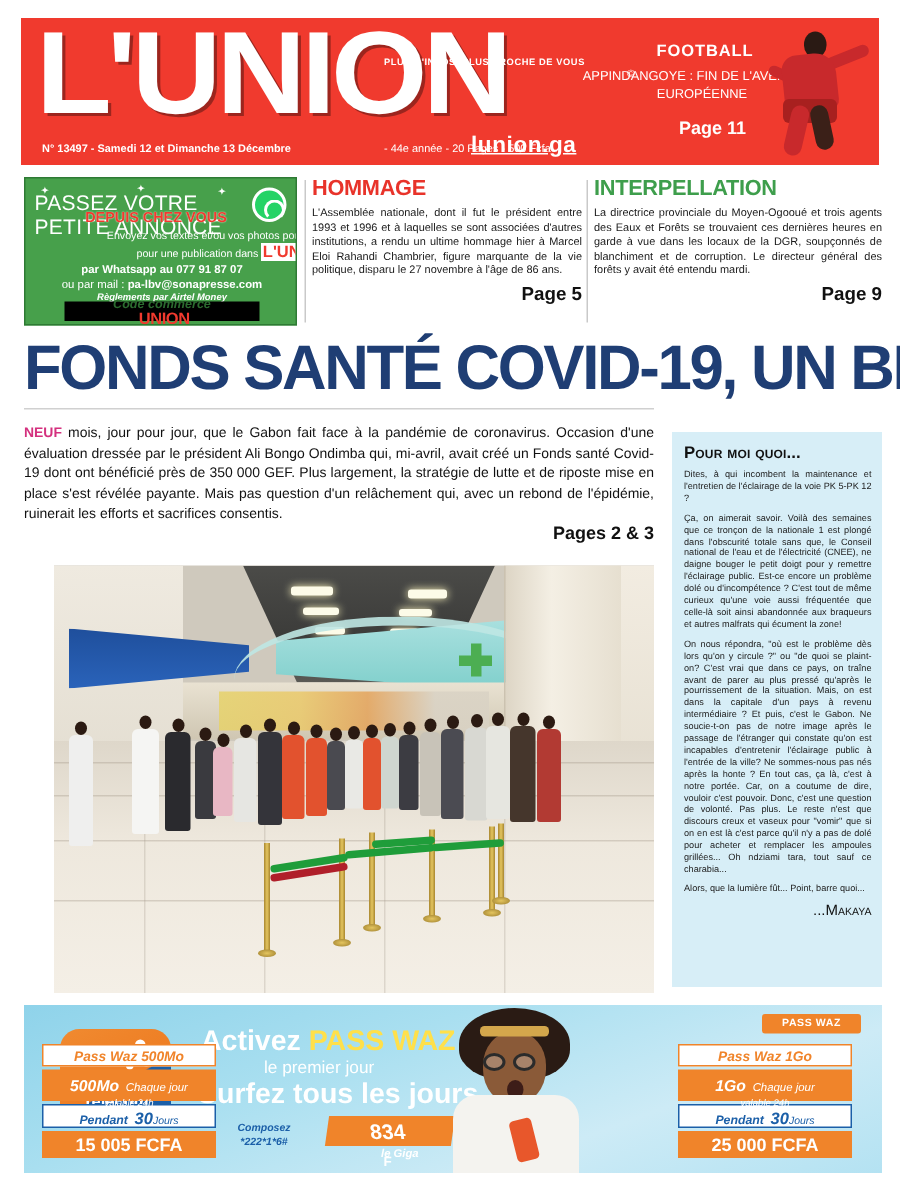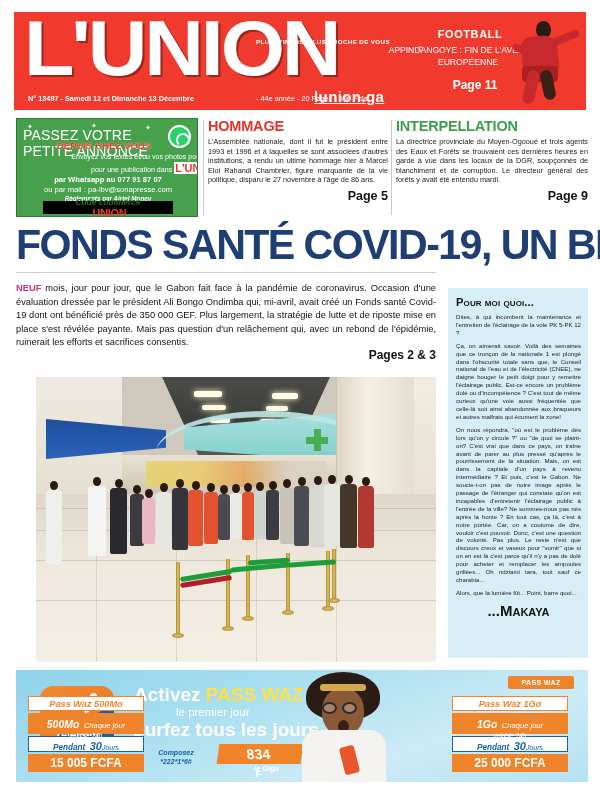--- a/index.html
+++ b/index.html
@@ -120,21 +120,21 @@
     text-shadow: 0 0 1px #fff; }
   .ga-l3 { position:absolute; left:5px; top:33px; width:172px; text-align:center;
     font-size:7.1px; line-height:10.5px;margin-left:48px; }
   .ga-union-inline { color:#F03A2E; font-weight:bold; font-size:11px;
     background:#fff; padding:0 1px; }
   .ga-l4 { position:absolute; left:5px; top:56px; width:172px; text-align:center;
     font-size:7.6px; font-weight:bold; }
   .ga-l4 .num { color:#ffffff; }
   .ga-l5 { position:absolute; left:5px; top:66px; width:172px; text-align:center;
     font-size:7.6px; }
-  .ga-l5 b { font-weight:normal; }
+  .ga-l5 b { font-weight:bold; }
   .ga-l6 { position:absolute; left:5px; top:76px; width:172px; text-align:center;
     font-size:6.3px; font-style:italic; font-weight:bold; }
   .ga-l7 { position:absolute; left:5px; top:83px; width:172px; text-align:center;
     font-size:5.4px; color:#bde3bf; }
   .ga-code {
     position:absolute; left:26px; bottom:2px; width:130px; height:13px;
     background:#000000; display:flex; align-items:center; justify-content:center;flex-direction:column;
   }
   .ga-code .c1 { font-size:8.4px; font-weight:bold; font-style:italic; color:#2b6b2f; }
   .ga-code .c2 { font-size:11px; font-weight:bold; color:#F03A2E; margin-left:3px;
@@ -253,21 +253,21 @@
   .op-title {
     font-size: 11.2px; font-weight: bold; color:#111;
     letter-spacing:0.1px; margin-bottom:5px;
     font-variant: small-caps;
   }
   .op-p {
     font-size: 6.1px; line-height: 7.9px; color:#222;
     text-align: justify; margin-bottom: 5px;
   }
   .op-sign {
-    text-align:center; font-size:15px; font-weight:bold; color:#111;
+    text-align:right; font-size:10px; font-weight:normal; color:#111;
     font-variant: small-caps; margin-top:4px;
   }
 
   
   .botad {
     position:absolute; left:16px; top:670px; width:572px; height:112px;
     background: linear-gradient(160deg,#8fd3ea 0%, #a9dff0 35%, #cdebf6 70%, #b4e2f2 100%);
     overflow:hidden;
   }
   .gt-logo {

